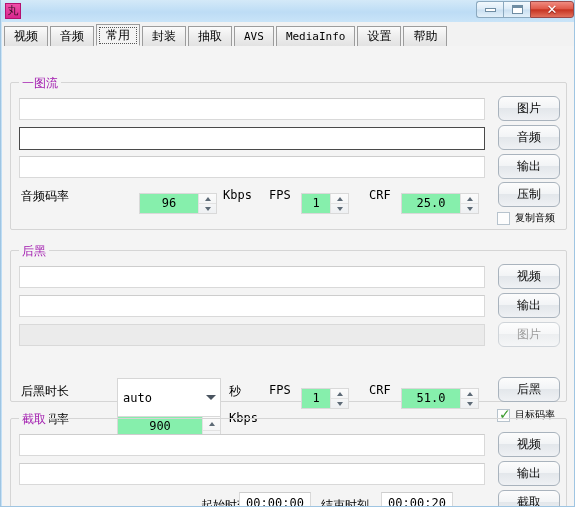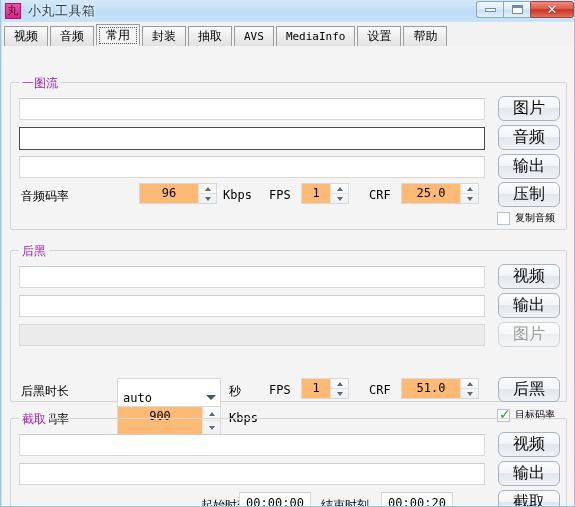--- a/index.html
+++ b/index.html
@@ -192,41 +192,42 @@
   .tb.focused { border: 1px solid #4a4a4a; }
   .tb.disabled { background: #ebebeb; border: 1px solid #d9d9d9; color: #8a8a8a; }
 
   
   .btn {
     position: absolute;
     box-sizing: border-box;
     border: 1px solid #a9b3bd;
     border-radius: 6px;
     background: linear-gradient(to bottom, #fcfcfc 0%, #f2f4f6 46%, #e3e7eb 50%, #eff1f4 100%);
-    font-size: 16px;
+    font-size: 12px;
     color: #0b0b0b;
     font-family: "DejaVu Sans", sans-serif;
     display: flex;
     align-items: center;
     justify-content: center;
     padding: 0;
   }
   .btn.disabled {
     color: #9d9d9d;
     border-color: #cfd4d9;
     background: linear-gradient(to bottom, #fdfdfd 0%, #f6f7f8 46%, #eceef0 50%, #f5f6f7 100%);
   }
 
   
   .spin {
     position: absolute;
     box-sizing: border-box;
     border: 1px solid #d9d9d9;
-    background: #fdba74;
-    display: flex;
+    background: #86efac;
+    display: flex;
+    margin-top: 10px;
   }
   .spin .val {
     flex: 1;
     text-align: center;
     font-size: 12px;
     line-height: 18px;
     color: #000;
     font-family: "DejaVu Sans Mono", monospace;
     overflow: hidden;
     white-space: nowrap;
@@ -327,21 +328,20 @@
     white-space: nowrap;
   }
 </style>
 </head>
 <body>
 
 <div id="app">
 
   <div class="titlebar">
     <div class="title-icon">丸</div>
-    <div class="title-text">小丸工具箱</div>
     <div class="caption-buttons">
       <div class="cap-btn min">
         <span class="glyph-min"></span>
       </div>
       <div class="cap-btn max">
         <span class="glyph-max"></span>
       </div>
       <div class="cap-btn close">
         <span class="glyph-close">✕</span>
       </div>

